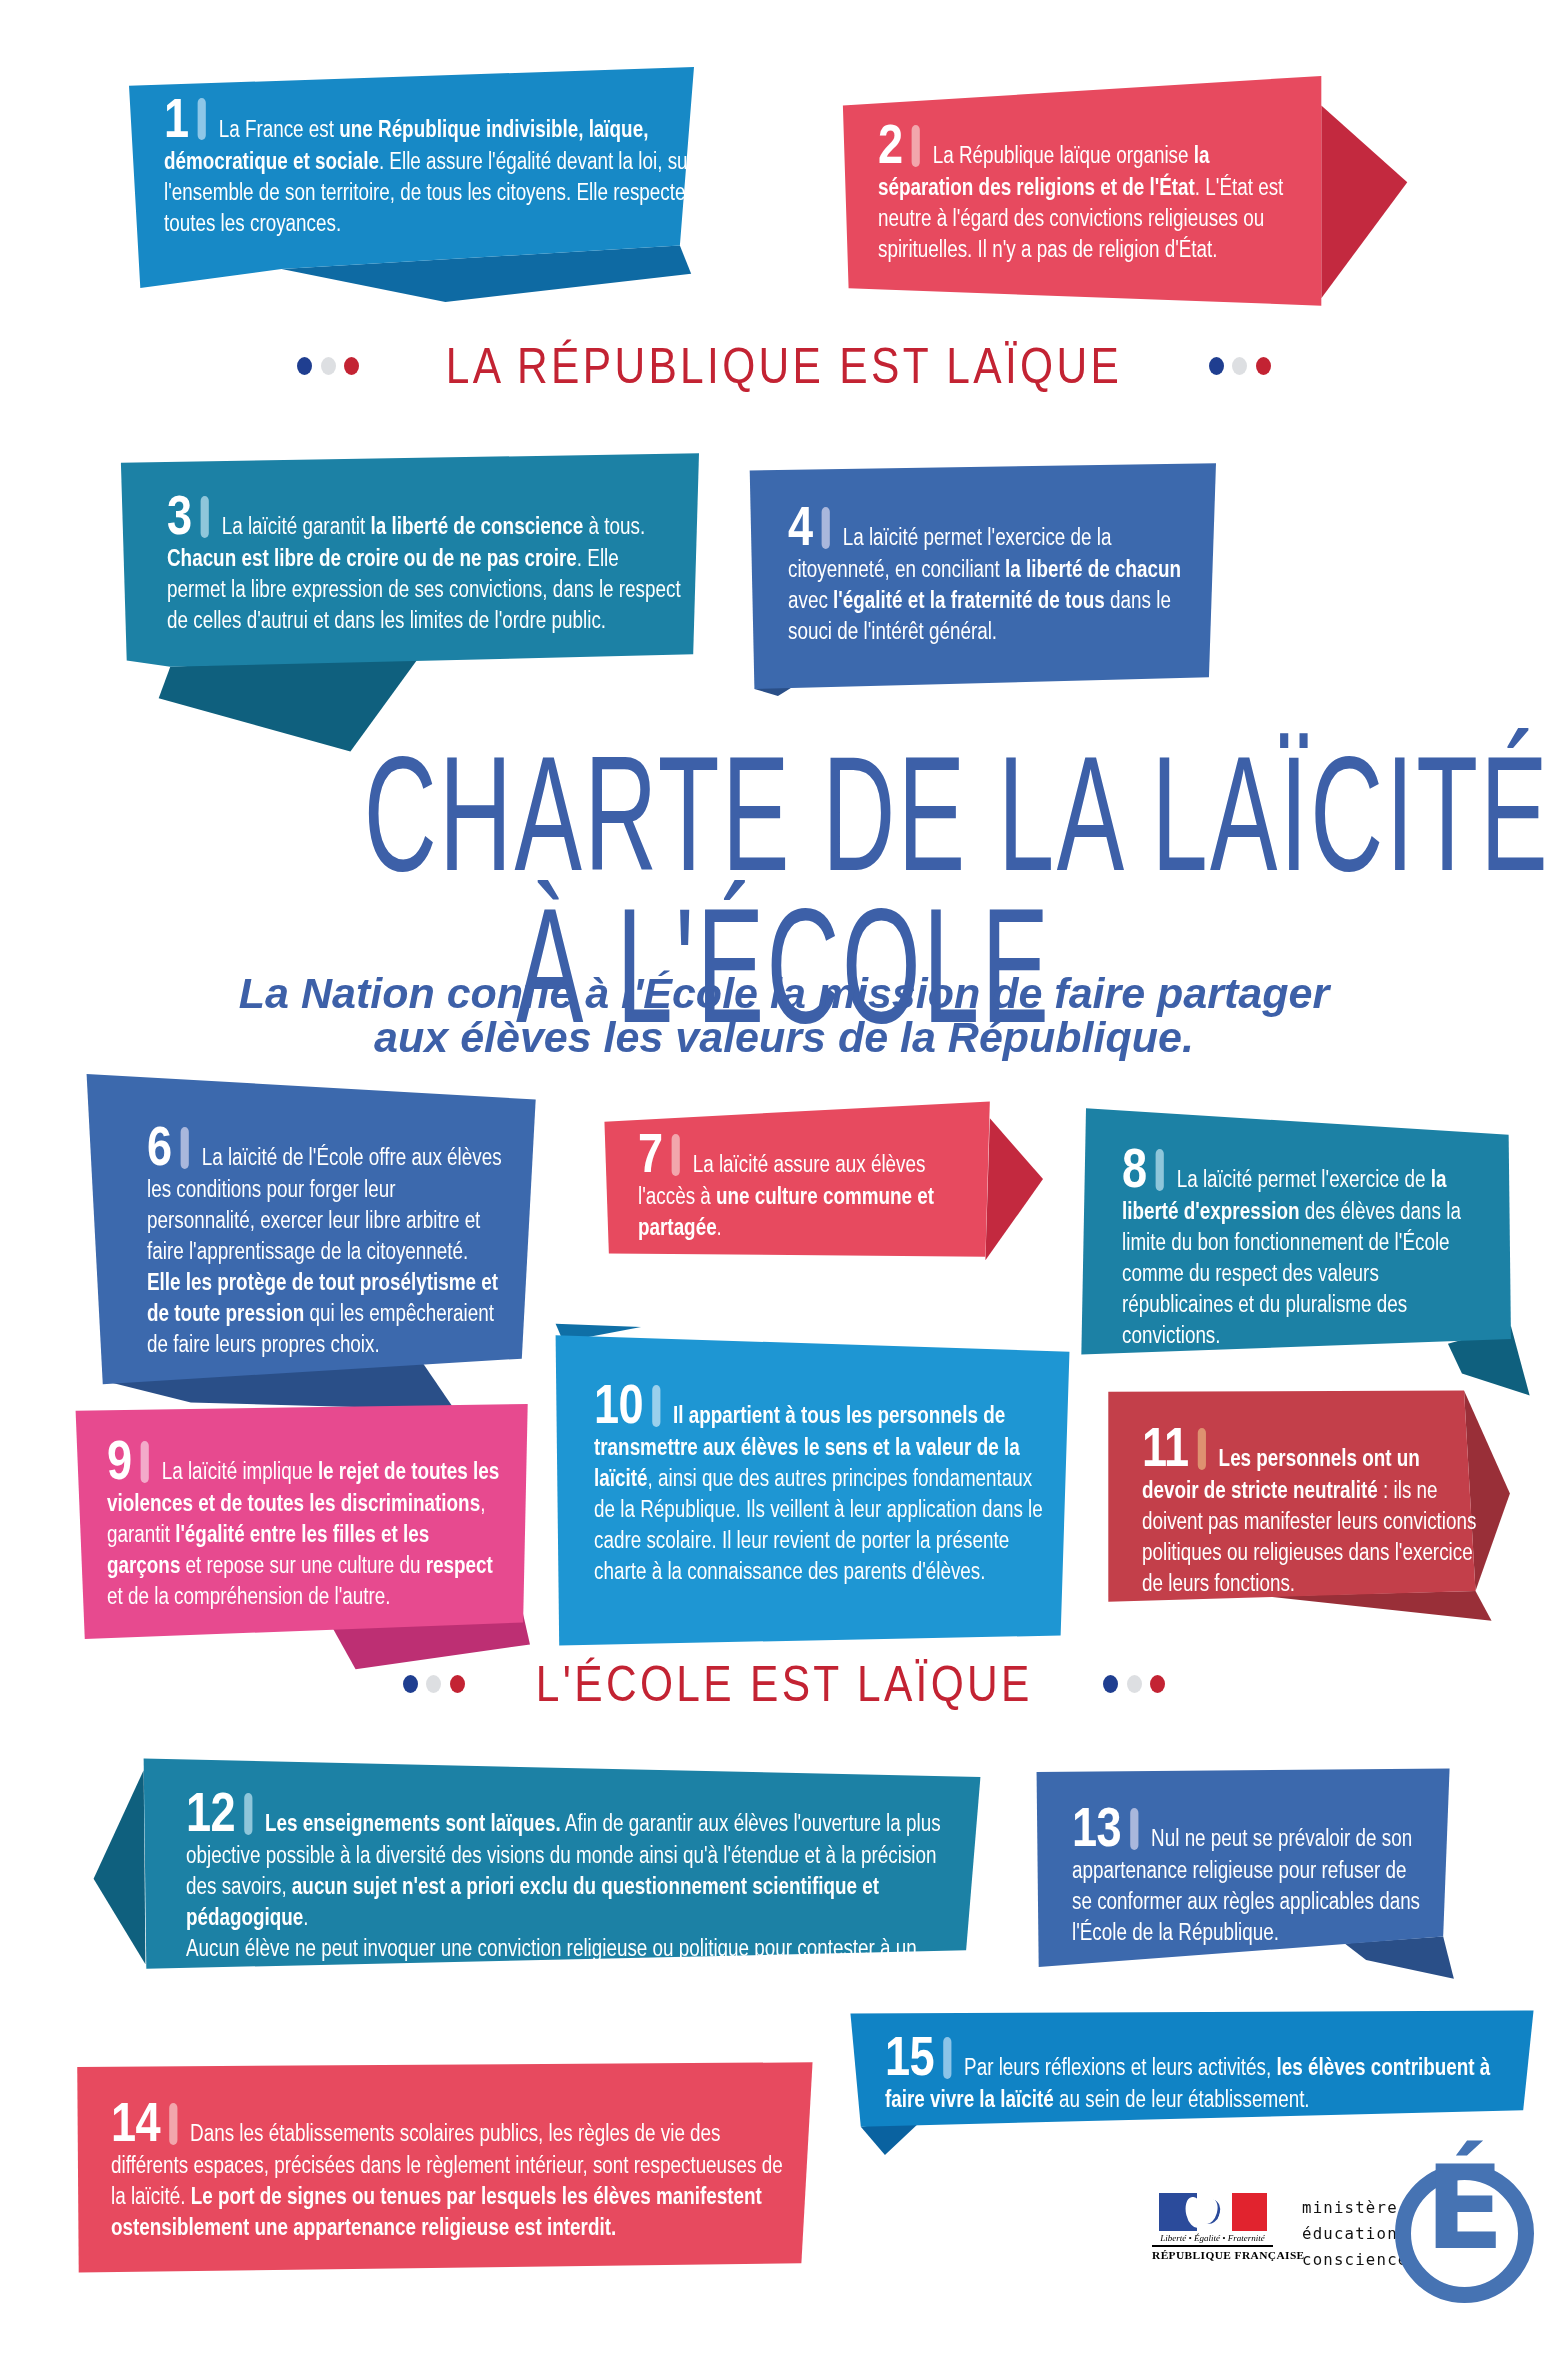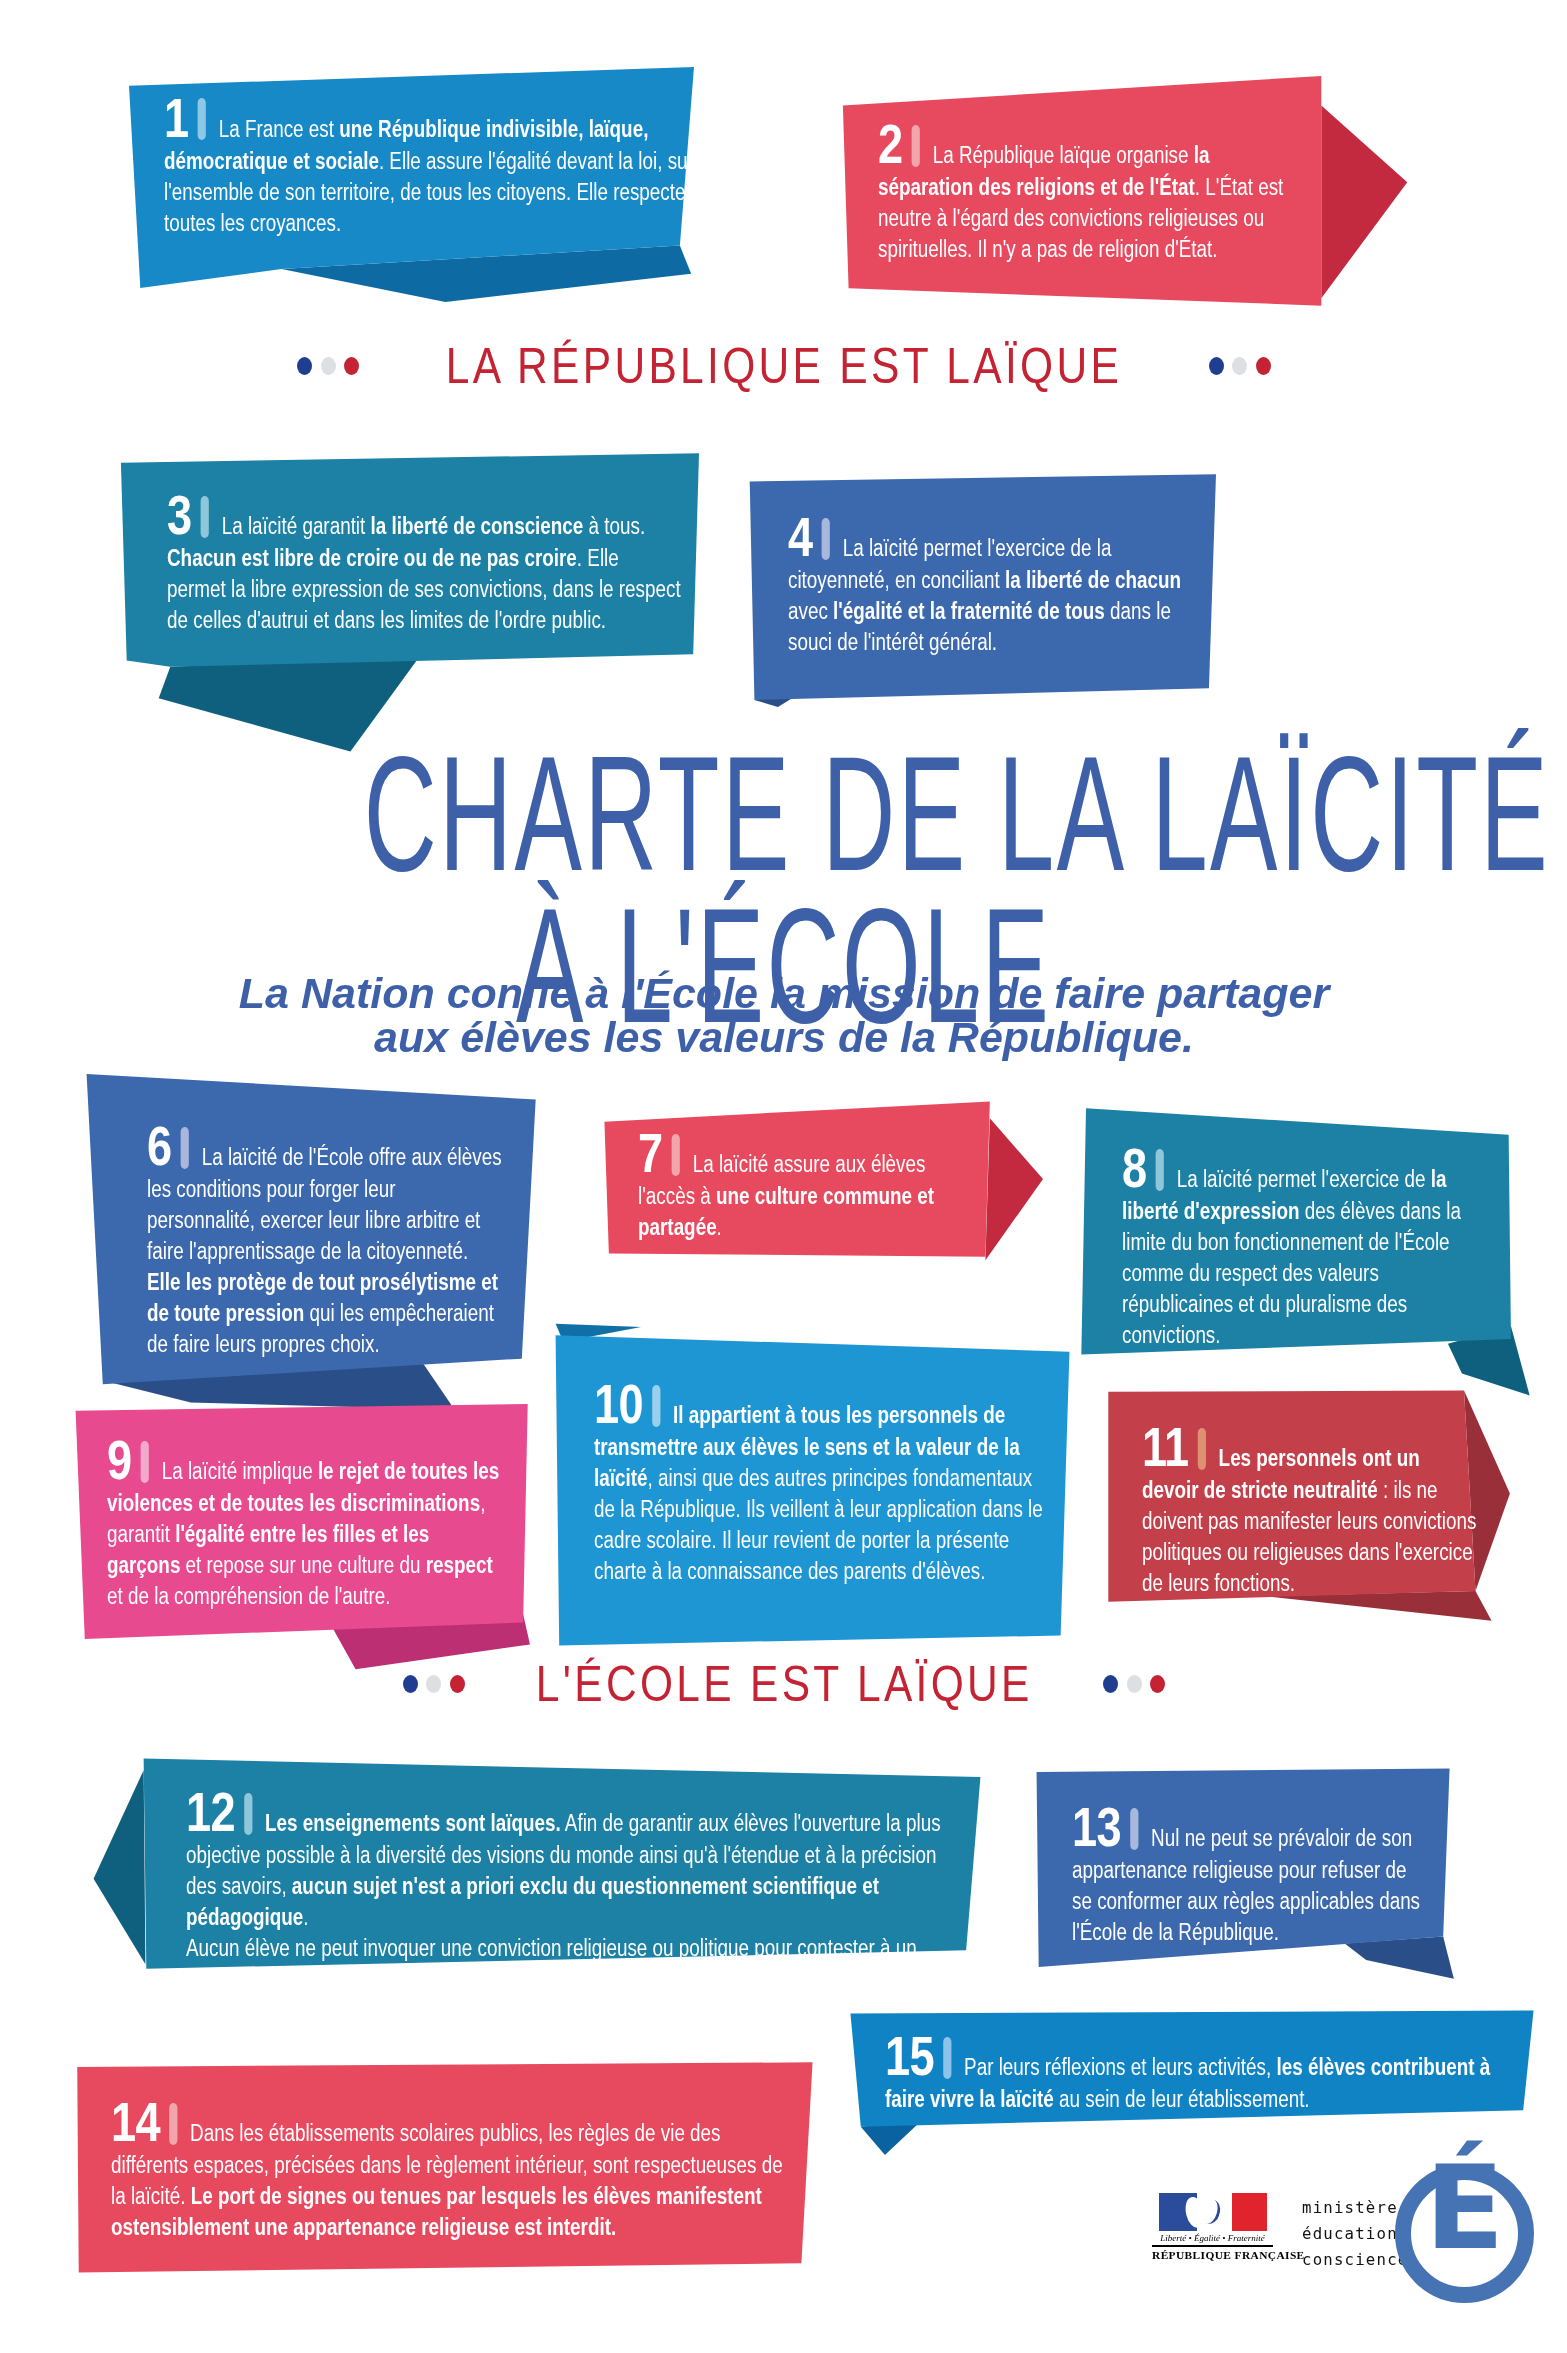--- a/index.html
+++ b/index.html
@@ -27,21 +27,21 @@
   #a2{left:840px;top:71px;width:573px;height:247px;}
   #a2 .bg{clip-path:polygon(0.5% 14%,84% 2%,84% 95%,1.5% 88%);}
   #a2 .fold{clip-path:polygon(84% 14%,99% 45%,84% 92%);}
   #a2 .txt{left:38px;top:46px;width:502px;}
 
   #a3{left:118px;top:447px;width:581px;height:314px;}
   #a3 .bg{clip-path:polygon(0.5% 5%,100% 2%,99% 66%,9% 70%,1.5% 68%);}
   #a3 .fold{clip-path:polygon(9% 70%,52% 66.5%,40% 97%,7% 80%);}
   #a3 .txt{left:49px;top:41px;width:628px;}
 
-  #a4{left:745px;top:472px;width:471px;height:235px;}
+  #a4{left:745px;top:461px;width:471px;height:235px;}
   #a4 .bg{clip-path:polygon(1% 4%,100% 1%,98.5% 92%,2% 97%);}
   #a4 .fold{clip-path:polygon(2% 97%,13% 92.5%,7% 100%);}
   #a4 .txt{left:43px;top:38px;width:486px;}
 
   #a5{left:1181px;top:467px;width:357px;height:231px;}
   #a5 .bg{clip-path:polygon(1% 9%,99.5% 4%,97.5% 79%,2.5% 88%);}
   #a5 .fold{clip-path:polygon(72% 1%,86% 9%,78% 15%);}
   #a5 .txt{left:43px;top:43px;width:337px;}
 
   #a6{left:75px;top:1063px;width:463px;height:365px;}

